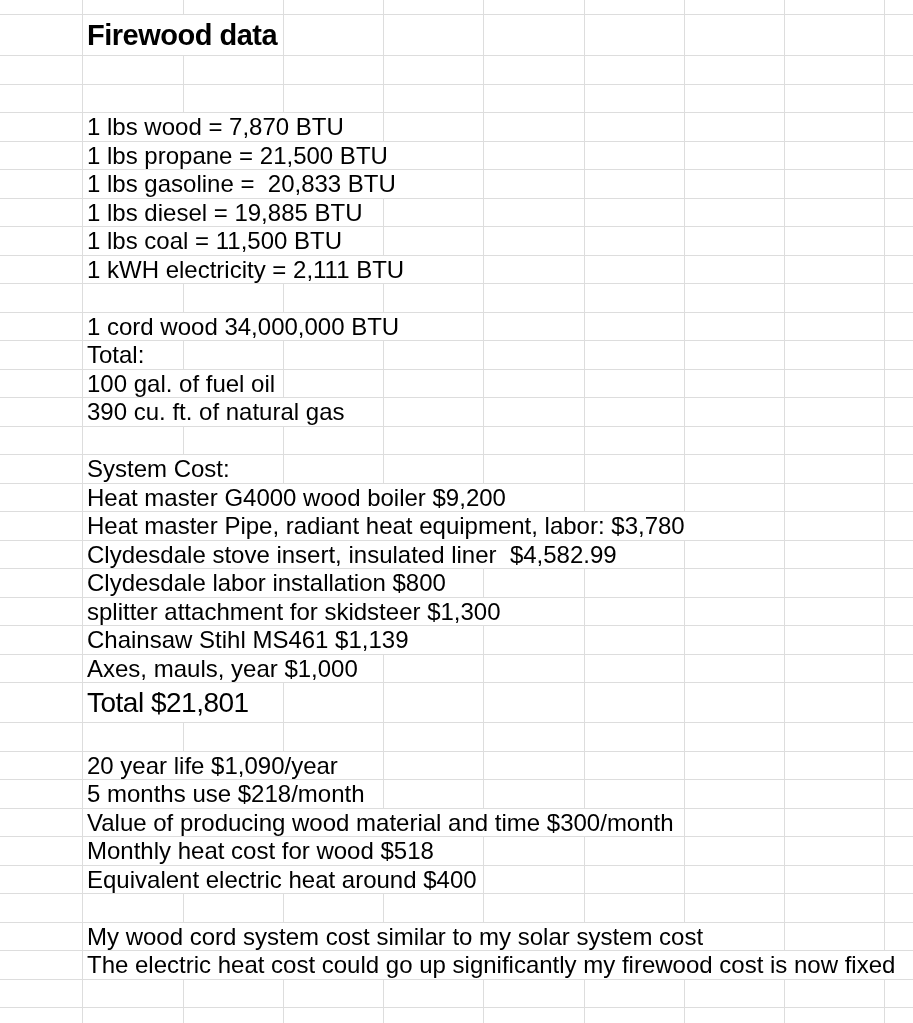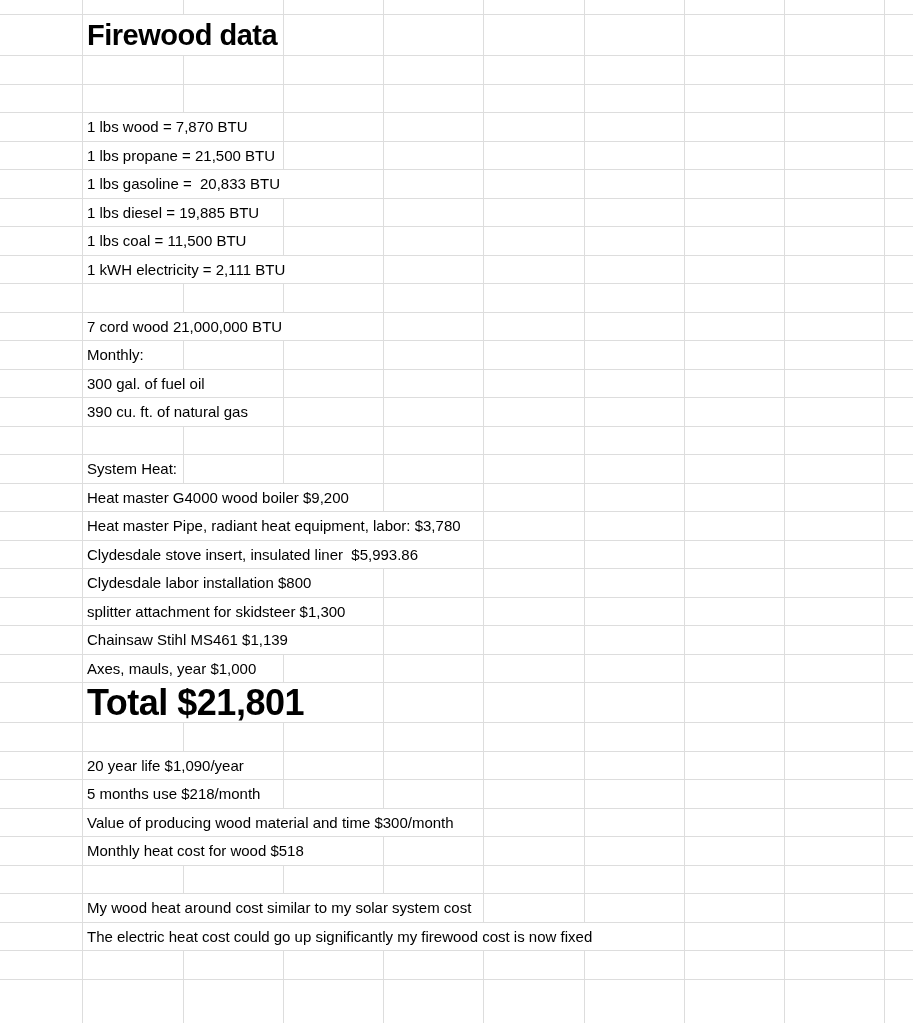--- a/index.html
+++ b/index.html
@@ -31,30 +31,30 @@
     box-sizing: border-box;
     border-bottom: 1px solid var(--grid, #dddddd);
   }
   .cell {
     position: relative;
     z-index: 2;
     display: inline-block;
     background: var(--bg, #ffffff);
     margin-left: 83px;
     padding: 0 6px 0 4px;
-    font-size: 15px;
+    font-size: 24px;
     line-height: 27.5px;
     white-space: pre;
   }
   .style-edge-top    { height: 15px; }
   .style-edge-bottom { height: 15px; border-bottom: none; }
   .style-title       { height: 41px; }
   .style-title .cell { font-weight: bold; font-size: 29px; line-height: 40px; letter-spacing: -0.5px; }
   .style-total       { height: 40px; }
-  .style-total .cell { font-weight: bold; font-size: 36px; line-height: 39px; letter-spacing: -0.5px; }
+  .style-total .cell { font-weight: normal; font-size: 28px; line-height: 39px; letter-spacing: -0.5px; }
 </style>
 </head>
 <body>
 
 <div class="sheet" id="sheet" style="--bg: #ffffff; --grid: #dddddd; --text: #000000;">
     <div class="vline" style="left: 82px;"></div>
     <div class="vline" style="left: 183px;"></div>
     <div class="vline" style="left: 283px;"></div>
     <div class="vline" style="left: 383px;"></div>
     <div class="vline" style="left: 483px;"></div>
@@ -66,37 +66,38 @@
     <div class="row style-title"><span class="cell">Firewood data</span></div>
     <div class="row style-blank"></div>
     <div class="row style-blank"></div>
     <div class="row style-body"><span class="cell">1 lbs wood = 7,870 BTU</span></div>
     <div class="row style-body"><span class="cell">1 lbs propane = 21,500 BTU</span></div>
     <div class="row style-body"><span class="cell">1 lbs gasoline =  20,833 BTU</span></div>
     <div class="row style-body"><span class="cell">1 lbs diesel = 19,885 BTU</span></div>
     <div class="row style-body"><span class="cell">1 lbs coal = 11,500 BTU</span></div>
     <div class="row style-body"><span class="cell">1 kWH electricity = 2,111 BTU</span></div>
     <div class="row style-blank"></div>
-    <div class="row style-body"><span class="cell">7 cord wood 21,000,000 BTU</span></div>
-    <div class="row style-body"><span class="cell">Monthly:</span></div>
-    <div class="row style-body"><span class="cell">300 gal. of fuel oil</span></div>
+    <div class="row style-body"><span class="cell">1 cord wood 34,000,000 BTU</span></div>
+    <div class="row style-body"><span class="cell">Total:</span></div>
+    <div class="row style-body"><span class="cell">100 gal. of fuel oil</span></div>
     <div class="row style-body"><span class="cell">390 cu. ft. of natural gas</span></div>
     <div class="row style-blank"></div>
-    <div class="row style-body"><span class="cell">System Heat:</span></div>
+    <div class="row style-body"><span class="cell">System Cost:</span></div>
     <div class="row style-body"><span class="cell">Heat master G4000 wood boiler $9,200</span></div>
     <div class="row style-body"><span class="cell">Heat master Pipe, radiant heat equipment, labor: $3,780</span></div>
-    <div class="row style-body"><span class="cell">Clydesdale stove insert, insulated liner  $5,993.86</span></div>
+    <div class="row style-body"><span class="cell">Clydesdale stove insert, insulated liner  $4,582.99</span></div>
     <div class="row style-body"><span class="cell">Clydesdale labor installation $800</span></div>
     <div class="row style-body"><span class="cell">splitter attachment for skidsteer $1,300</span></div>
     <div class="row style-body"><span class="cell">Chainsaw Stihl MS461 $1,139</span></div>
     <div class="row style-body"><span class="cell">Axes, mauls, year $1,000</span></div>
     <div class="row style-total"><span class="cell">Total $21,801</span></div>
     <div class="row style-blank"></div>
     <div class="row style-body"><span class="cell">20 year life $1,090/year</span></div>
     <div class="row style-body"><span class="cell">5 months use $218/month</span></div>
     <div class="row style-body"><span class="cell">Value of producing wood material and time $300/month</span></div>
     <div class="row style-body"><span class="cell">Monthly heat cost for wood $518</span></div>
+    <div class="row style-body"><span class="cell">Equivalent electric heat around $400</span></div>
     <div class="row style-blank"></div>
-    <div class="row style-body"><span class="cell">My wood heat around cost similar to my solar system cost</span></div>
+    <div class="row style-body"><span class="cell">My wood cord system cost similar to my solar system cost</span></div>
     <div class="row style-body"><span class="cell">The electric heat cost could go up significantly my firewood cost is now fixed</span></div>
     <div class="row style-blank"></div>
     <div class="row style-edge-bottom"></div>
   </div>
 
 </body></html>

